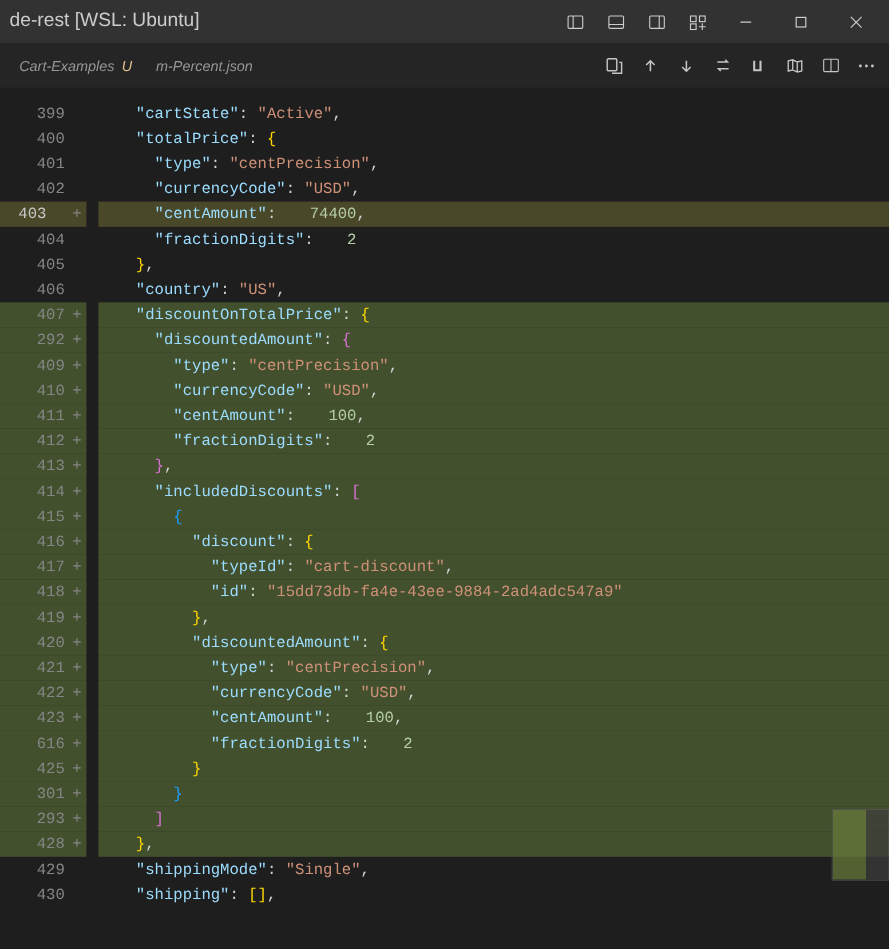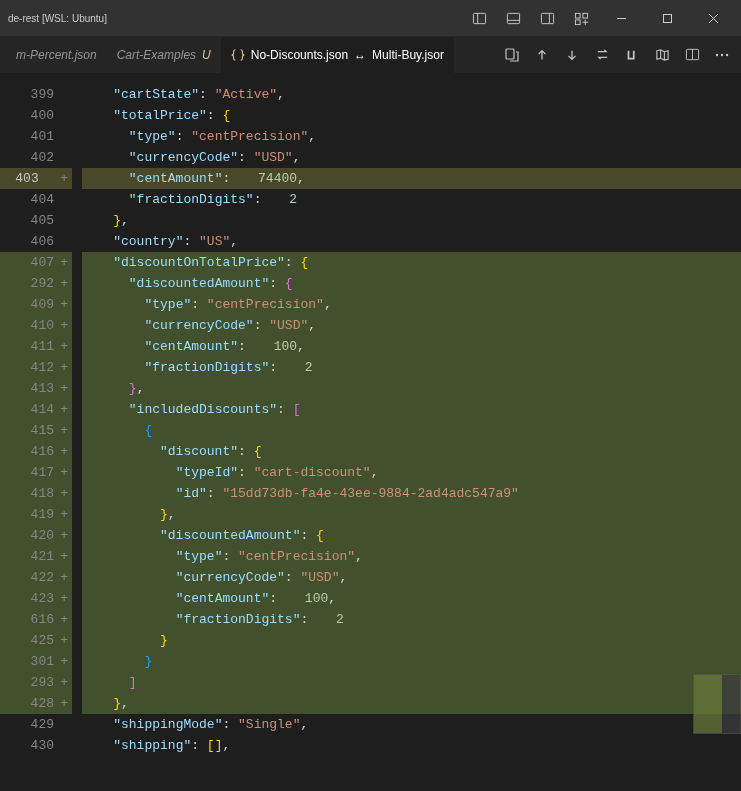--- a/index.html
+++ b/index.html
@@ -14,21 +14,21 @@
     }
     .title-bar {
       height: 36px;
       background: #323233;
       display: flex;
       align-items: center;
       justify-content: space-between;
       padding: 0 8px;
       color: #cccccc;
       font-family: 'Segoe UI', sans-serif;
-      font-size: 10px;
+      font-size: 16px;
     }
     .title-left { display: flex; align-items: center; }
     .title-right { display: flex; align-items: center; gap: 6px; }
     .title-icon {
       width: 28px;
       height: 28px;
       display: flex;
       align-items: center;
       justify-content: center;
       cursor: pointer;
@@ -213,36 +213,26 @@
     <div class="ctrl-icon">
       <svg width="11" height="11" viewBox="0 0 11 11">
           <line x1="1" y1="1" x2="10" y2="10" stroke="currentColor" stroke-width="1"></line>
           <line x1="10" y1="1" x2="1" y2="10" stroke="currentColor" stroke-width="1"></line>
         </svg>
     </div>
   </div>
 </div>
 
 <div class="tab-bar">
-  <div class="tab">
-    <span class="tabname">m-Percent.json</span>
-  </div>
   <div class="tab mod">
     <span class="tabname">Cart-Examples</span>
     <span class="mod-letter">U</span>
   </div>
-  <div class="tab active">
-    <span class="tab-icon">
-      <svg width="14" height="14" viewBox="0 0 16 16" fill="none" stroke="currentColor" stroke-width="1.3">
-          <path d="M5 2c-1 0-2 .5-2 2v2c0 1-.5 1.5-1.5 1.5v1C2.5 8.5 3 9 3 10v2c0 1.5 1 2 2 2M11 2c1 0 2 .5 2 2v2c0 1 .5 1.5 1.5 1.5v1C13.5 8.5 13 9 13 10v2c0 1.5-1 2-2 2"></path>
-        </svg>
-    </span>
-    <span style="color:#fff">No-Discounts.json</span>
-    <span style="color:#fff">↔</span>
-    <span style="color:#fff">Multi-Buy.jsor</span>
+  <div class="tab">
+    <span class="tabname">m-Percent.json</span>
   </div>
   <div class="tab-actions">
     <div class="act">
       <svg width="16" height="16" viewBox="0 0 16 16" fill="none" stroke="currentColor" stroke-width="1.2">
           <rect x="2" y="2" width="8" height="10" rx="1"></rect>
           <path d="M12 5h2v9H6"></path>
         </svg>
     </div>
     <div class="act">
       <svg width="14" height="14" viewBox="0 0 16 16" fill="none" stroke="currentColor" stroke-width="1.5">

